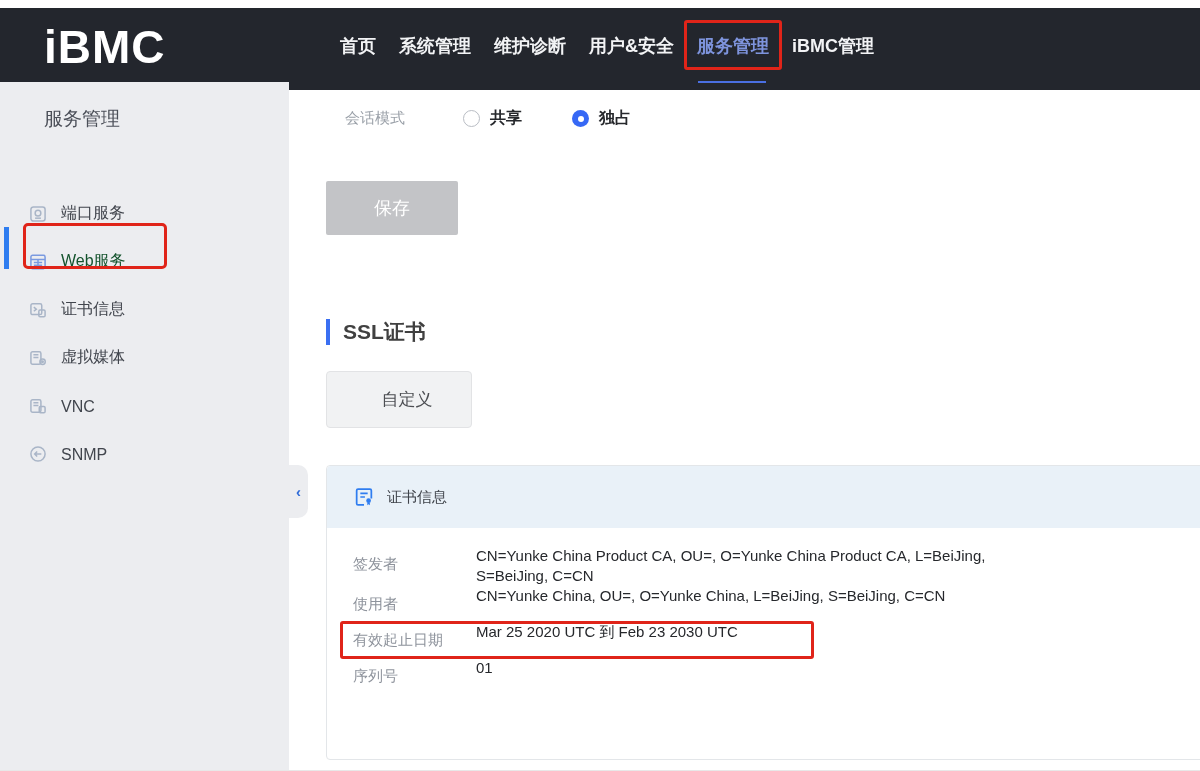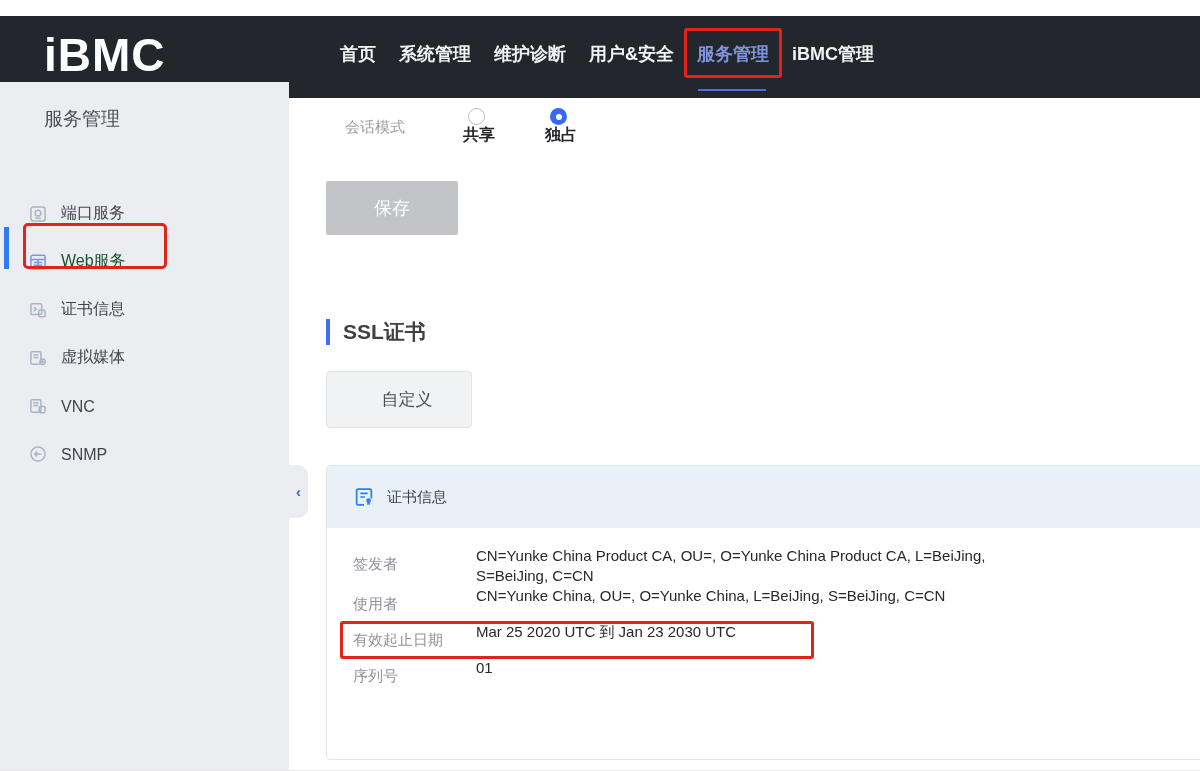--- a/index.html
+++ b/index.html
@@ -1,20 +1,20 @@
 <!DOCTYPE html>
 <html><head>
 <meta charset="utf-8">
 <style>
   * { margin:0; padding:0; box-sizing:border-box; }
   body { background:#ffffff; font-family:"Liberation Sans", sans-serif; }
   .screen { position:relative; width:1200px; height:771px; background:#ffffff; overflow:hidden; border-bottom:1px solid #e8e8e8; }
 
   
-  .topbar { position:absolute; left:0; top:16px; width:1200px; height:82px; background:#23262d; }
+  .topbar { position:absolute; left:0; top:8px; width:1200px; height:82px; background:#23262d; }
   .logo { position:absolute; left:44px; top:12px; color:#ffffff; font-size:46px; font-weight:700; letter-spacing:1px; }
   .topnav { position:absolute; left:340px; top:0; height:76px; display:flex; align-items:center; gap:23px; }
   .nav-item { color:#f2f3f5; font-size:18px; font-weight:700; white-space:nowrap; cursor:pointer; position:relative; }
   .nav-item.active { color:#7e94dd; }
   .nav-item.active .nav-ann { position:absolute; left:-13px; right:-13px; top:-14px; bottom:-12px; border:3px solid #e02419; border-radius:3px; pointer-events:none; }
   .nav-item.active .nav-underline { position:absolute; left:1px; right:3px; bottom:-25px; height:2px; background:#4a6fe2; }
 
   
   .sidebar { position:absolute; left:0; top:82px; width:289px; height:689px; background:#ecedf0; }
   .sidebar-title { position:absolute; left:44px; top:24px; font-size:19px; color:#4b4f58; }
@@ -27,21 +27,21 @@
   .active-bar { position:absolute; left:4px; top:3px; width:5px; height:42px; background:#2f7df0; }
   .side-ann { position:absolute; left:23px; top:-1px; width:144px; height:46px; border:3px solid #e02419; border-radius:5px; pointer-events:none; }
   .collapse-tab { position:absolute; left:289px; top:465px; width:19px; height:53px; background:#ecedf0; border-radius:0 10px 10px 0; display:flex; align-items:center; justify-content:center; cursor:pointer; }
   .collapse-tab .chev { color:#2f6bd8; font-size:15px; font-weight:700; line-height:1; }
 
   
   .main { position:absolute; left:326px; top:82px; width:874px; height:689px; }
 
   .session-row { position:absolute; left:19px; top:26px; display:flex; align-items:center; }
   .session-label { color:#9aa0a8; font-size:15px; width:118px; }
-  .radio-opt { display:flex; align-items:flex-end; margin-right:50px; cursor:pointer;flex-direction:column; }
+  .radio-opt { display:flex; align-items:center; margin-right:50px; cursor:pointer; }
   .radio { width:17px; height:17px; border-radius:50%; margin-right:10px; flex:0 0 auto; }
   .radio.unchecked { background:#ffffff; border:1px solid #b9bdc4; }
   .radio.checked { background:#3668f5; position:relative; }
   .radio.checked::after { content:""; position:absolute; left:5.5px; top:5.5px; width:6px; height:6px; border-radius:50%; background:#ffffff; }
   .radio-label { color:#26282c; font-size:16px; font-weight:700; }
 
   .save-btn { position:absolute; left:0; top:99px; width:132px; height:54px; background:#c3c4c7; color:#ffffff; font-size:18px; border:none; border-radius:2px; cursor:not-allowed; font-family:inherit; }
 
   .section-header { position:absolute; left:0; top:236px; display:flex; align-items:center; }
   .section-bar { width:4px; height:26px; background:#3a6ff2; margin-right:13px; }
@@ -204,21 +204,21 @@
           <span class="cert-value">CN=Yunke China Product CA, OU=, O=Yunke China Product CA, L=BeiJing, S=BeiJing, C=CN</span>
         </div>
 
         <div class="cert-row">
           <span class="cert-label">使用者</span>
           <span class="cert-value">CN=Yunke China, OU=, O=Yunke China, L=BeiJing, S=BeiJing, C=CN</span>
         </div>
 
         <div class="cert-row annotated">
           <span class="cert-label">有效起止日期</span>
-          <span class="cert-value">Mar 25 2020 UTC 到 Jan 23 2030 UTC</span>
+          <span class="cert-value">Mar 25 2020 UTC 到 Feb 23 2030 UTC</span>
           <span class="row-ann"></span>
         </div>
 
         <div class="cert-row">
           <span class="cert-label">序列号</span>
           <span class="cert-value">01</span>
         </div>
 
       </div>
     </section>

